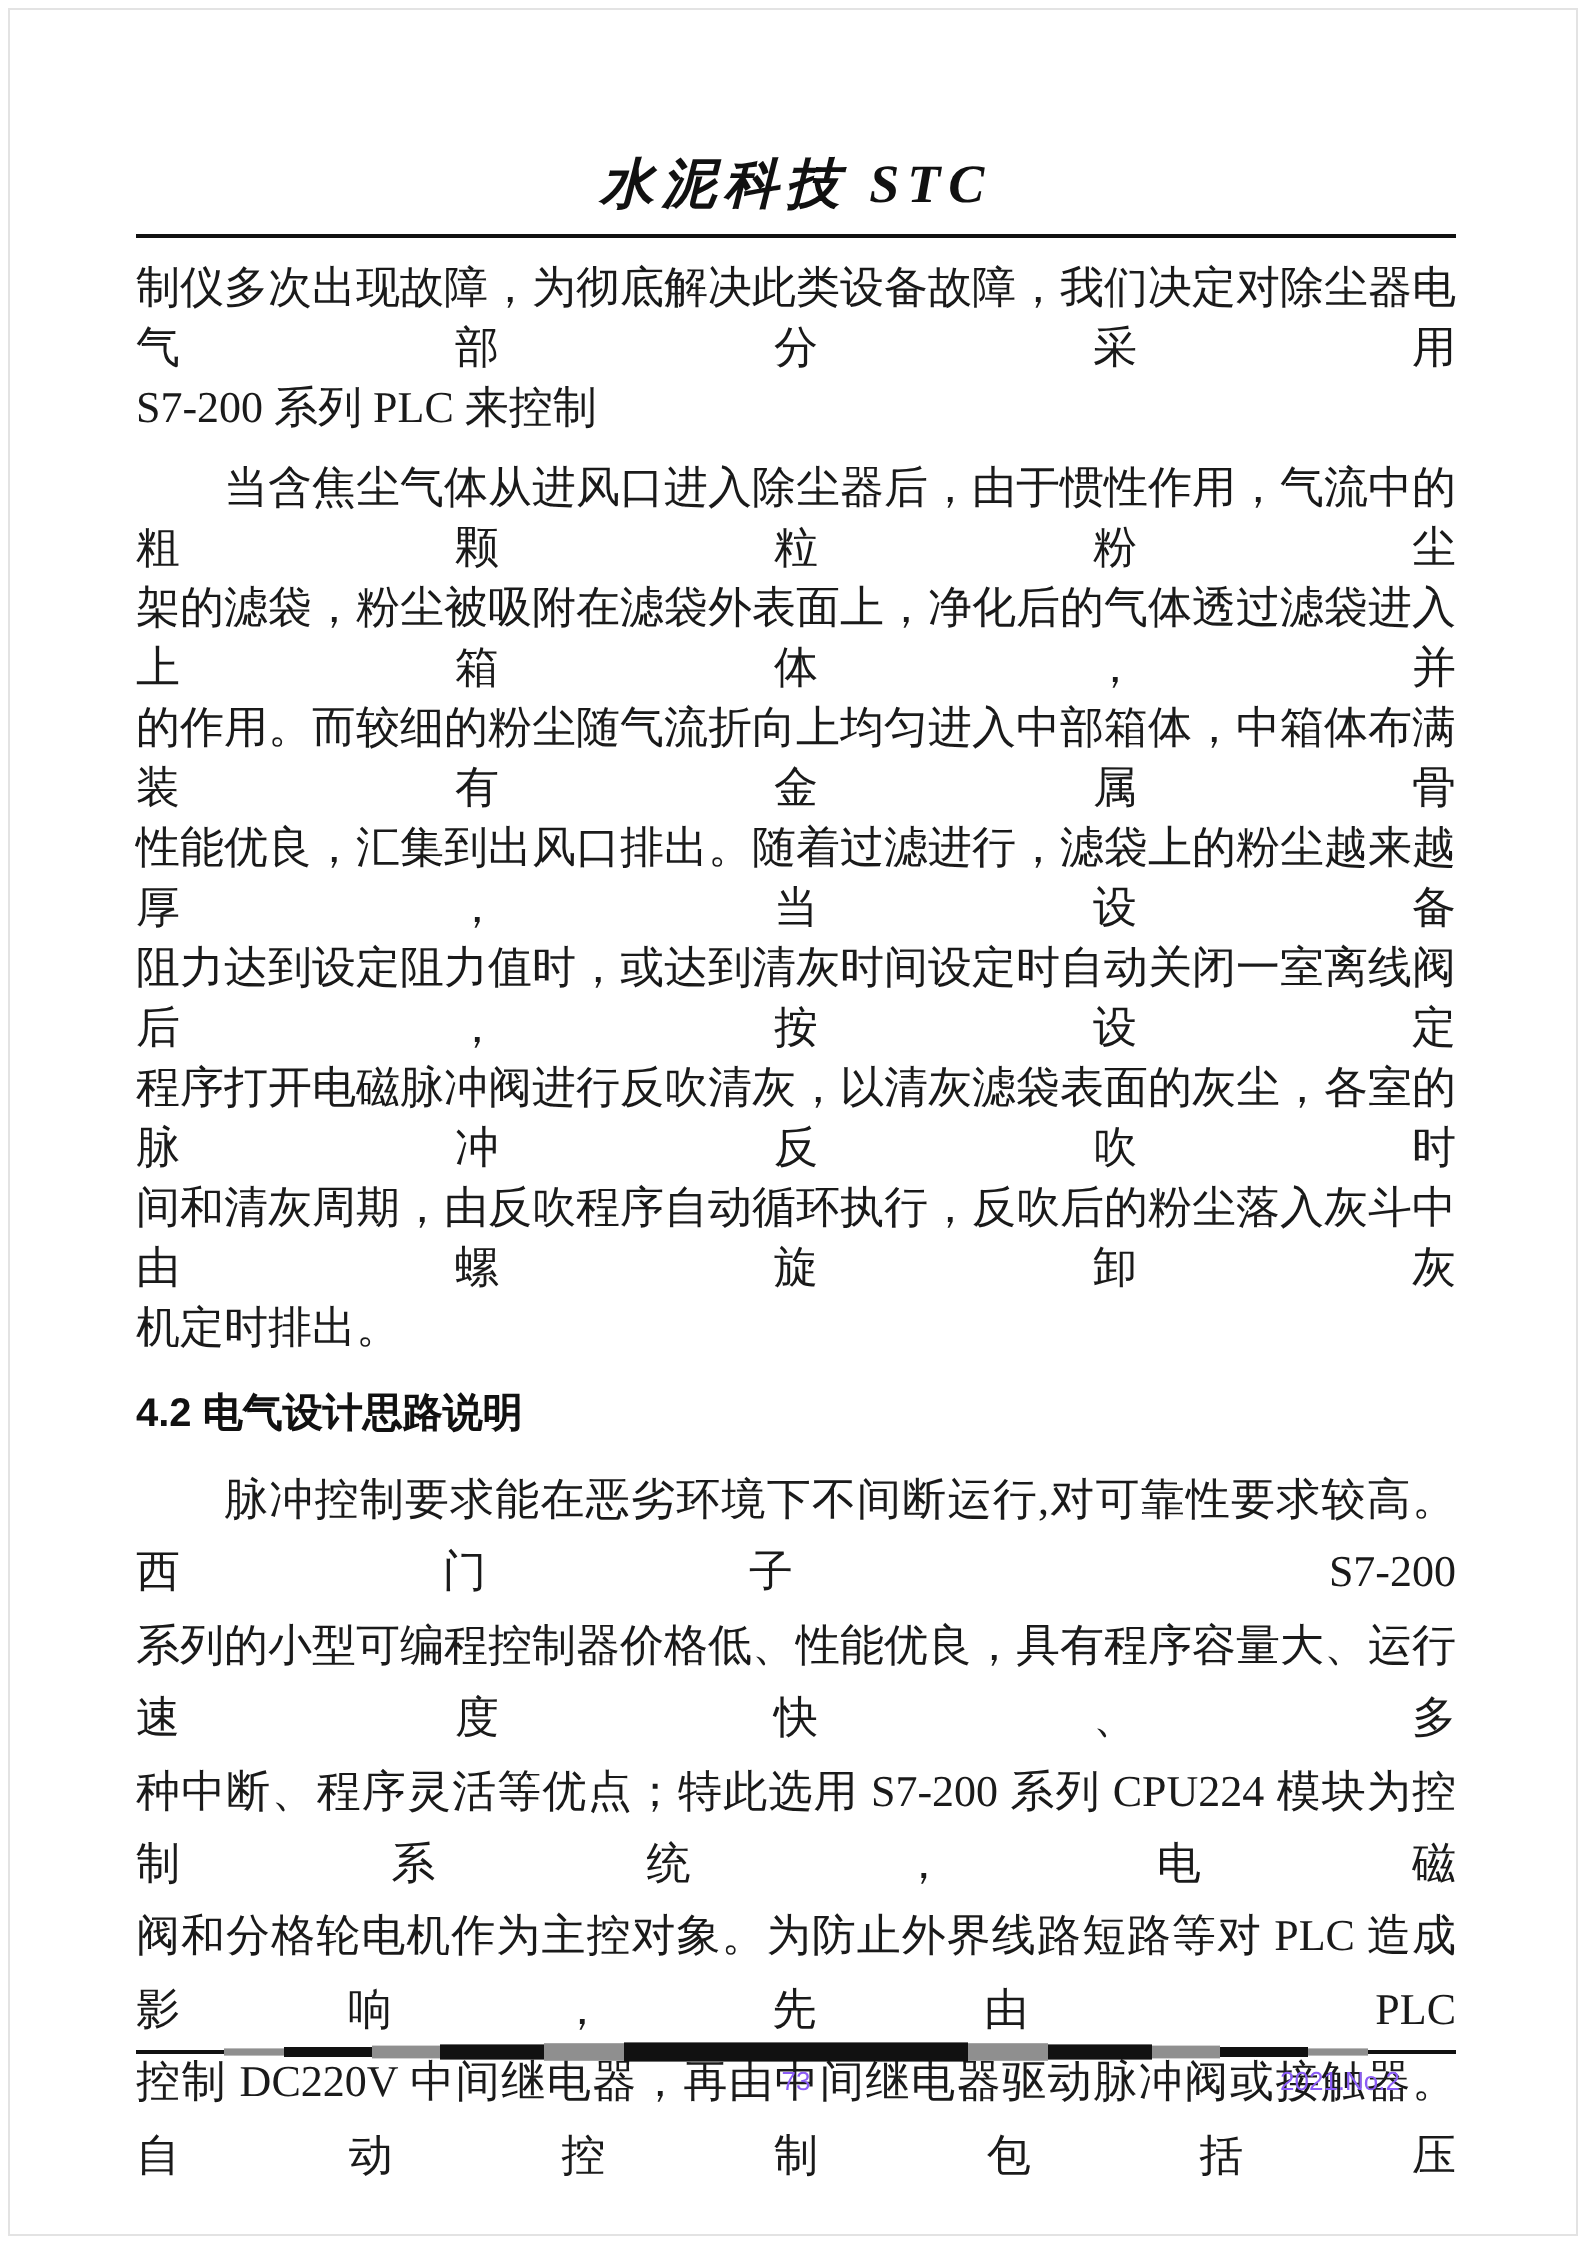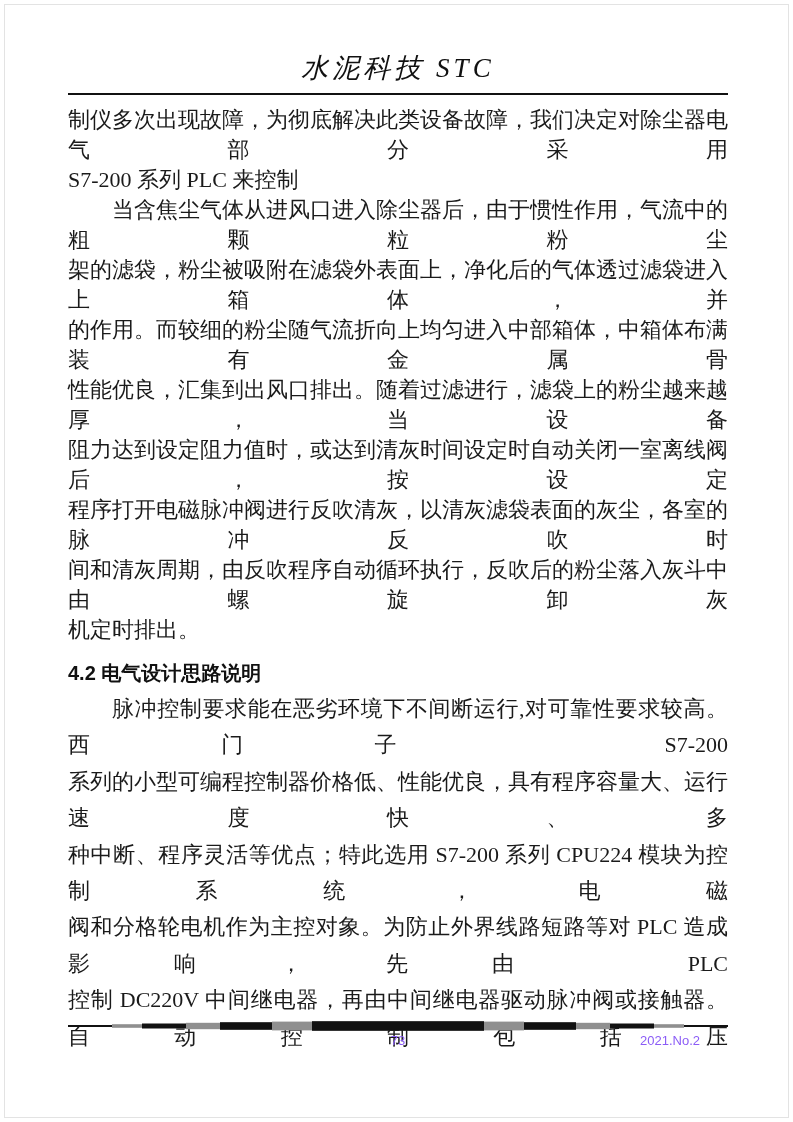--- a/index.html
+++ b/index.html
@@ -21,25 +21,25 @@
     inset: 4px;
     border: 1px solid #e3e3e3;
     pointer-events: none;
   }
   
   .header {
     margin: 0 65px 0 68px;
     width: 660px;
   }
   .journal-title {
-    padding-top: 50px;
+    padding-top: 74px;
     text-align: center;
     font-family: "Liberation Serif", "DejaVu Serif", serif;
     font-style: italic;
-    font-weight: 400;
+    font-weight: 700;
     font-size: 27px;
     line-height: 36px;
     letter-spacing: 4px;
     color: #111111;
   }
   .header-rule {
     margin-top: 7px;
     border: none;
     border-top: 2px solid #111111;
     height: 0;
@@ -56,21 +56,21 @@
     line-height: 30px;
     text-align: justify;
     text-align-last: left;
     white-space: nowrap;
   }
   .line.stretch {
     white-space: normal;
     text-align-last: justify;
     text-justify: inter-character;
   }
-  .line.indent { text-indent: 44px; }
+  .line.indent { text-indent: 44px; margin-top: 10px; }
   .para.b .line { line-height: 36.4px; }
   .heading {
     margin: 13px 0 3px 0;
     font-family: "Liberation Sans", "DejaVu Sans", sans-serif;
     font-weight: bold;
     font-size: 20px;
     line-height: 30px;
     color: #111111;
   }
   

